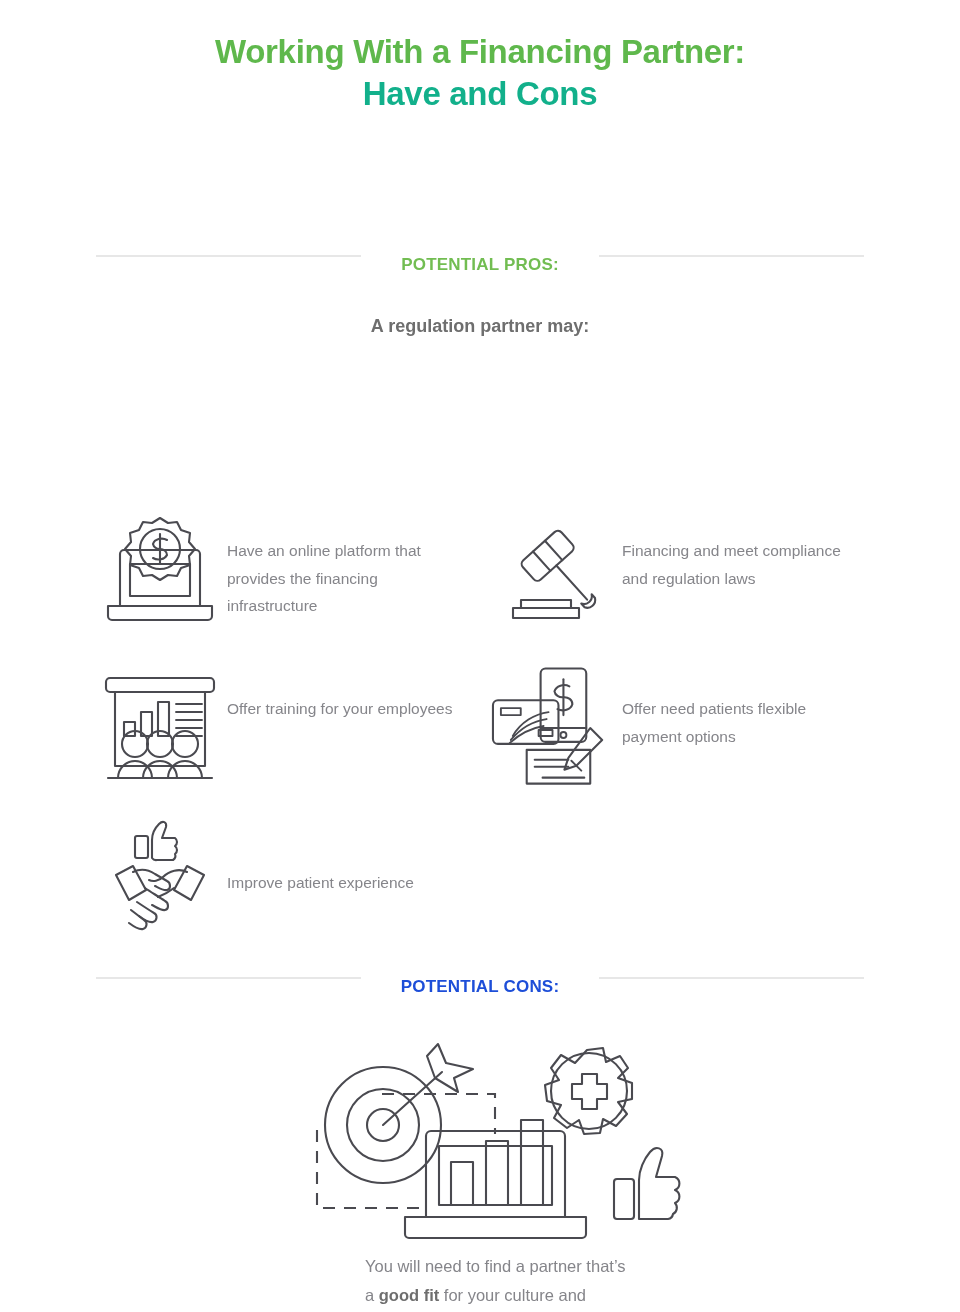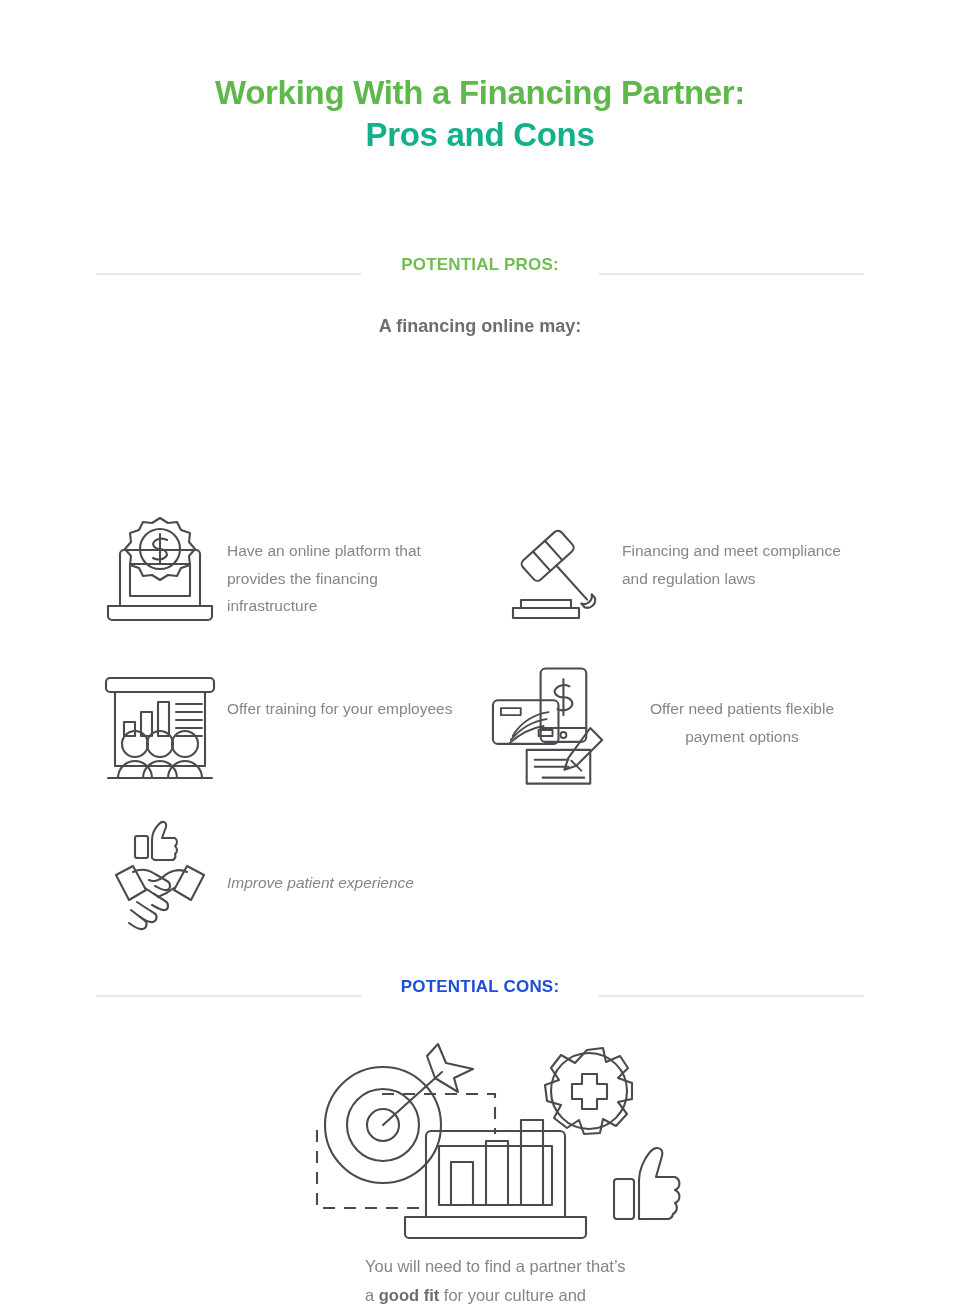--- a/index.html
+++ b/index.html
@@ -15,41 +15,41 @@
     position: relative;
     width: 960px;
     height: 1312px;
     background: #ffffff;
     overflow: hidden;
   }
 
   
   .title-block {
     text-align: center;
-    padding-top: 72px;
+    padding-top: 31px;
   }
   .title-line1 {
     font-size: 33px;
     font-weight: bold;
     color: #5FB84C;
     letter-spacing: -0.3px;
     line-height: 1.28;
   }
   .title-line2 {
     font-size: 33px;
     font-weight: bold;
     color: #12B08B;
     letter-spacing: -0.3px;
     line-height: 1.28;
   }
 
   
   .section-header {
     display: flex;
-    align-items: flex-end;
+    align-items: flex-start;
     justify-content: center;
     gap: 16px;
     margin: 0 auto;
     width: 768px;
   }
   .rule {
     height: 2px;
     background: #E7E7E7;
     flex: 1 1 auto;
   }
@@ -106,22 +106,22 @@
     font-size: 15.5px;
     line-height: 27.5px;
     color: #85858A;
     padding-top: 26px;
     max-width: 240px;
   }
   .item-text.single { padding-top: 52px; }
 
   .row-h1 { height: 143px; }
   .row-h2 { height: 158px; }
-  .row-h3 { height: 148px; text-align: center; }
-  .row-h4 { height: 120px; font-style: italic; }
+  .row-h3 { height: 148px; }
+  .row-h4 { height: 120px; }
 
   
   .cons-block {
     position: absolute;
     top: 1022px;
     left: 92px;
     width: 790px;
     display: flex;
     align-items: center;
     flex-direction: column;
@@ -146,30 +146,30 @@
   .ln-thin { fill: none; stroke: #4A4A50; stroke-width: 1.9; stroke-linejoin: round; stroke-linecap: round; }
   .ln-dash { fill: none; stroke: #4A4A50; stroke-width: 2.1; stroke-dasharray: 12 9; stroke-linecap: butt; }
 </style>
 </head>
 <body>
 
 <div class="page">
 
   <div class="title-block">
     <div class="title-line1">Working With a Financing Partner:</div>
-    <div class="title-line2">Pros and Cons</div>
+    <div class="title-line2">Have and Cons</div>
   </div>
 
   <div class="section-header" id="pros-header">
     <span class="rule"></span>
     <span class="section-label pros">POTENTIAL PROS:</span>
     <span class="rule"></span>
   </div>
 
-  <div class="subhead">A financing online may:</div>
+  <div class="subhead">A regulation partner may:</div>
 
   <div class="pros-grid">
 
     <div class="pros-row row-h1">
 
 
 
     </div>
 
     <div class="pros-row row-h2">

